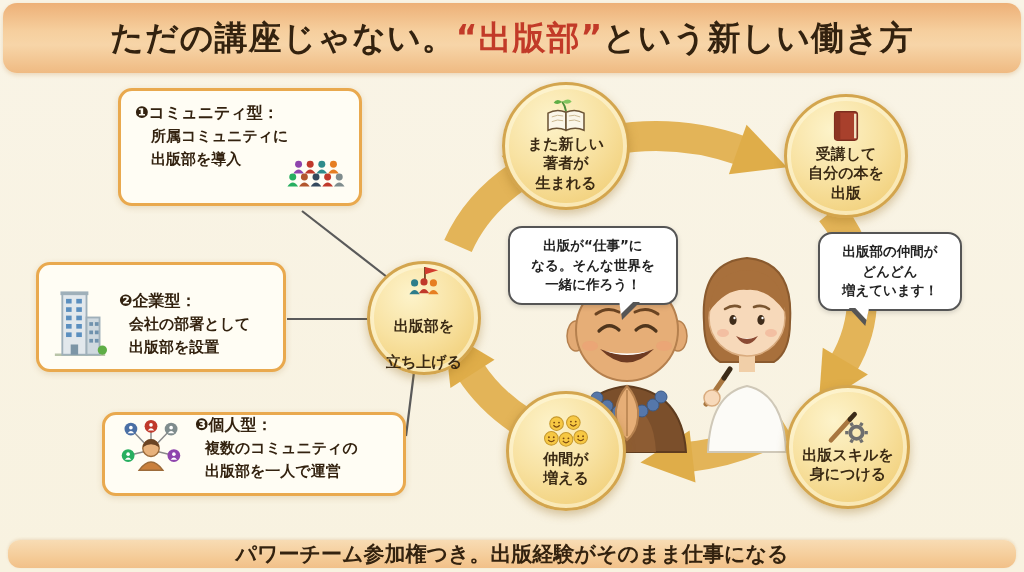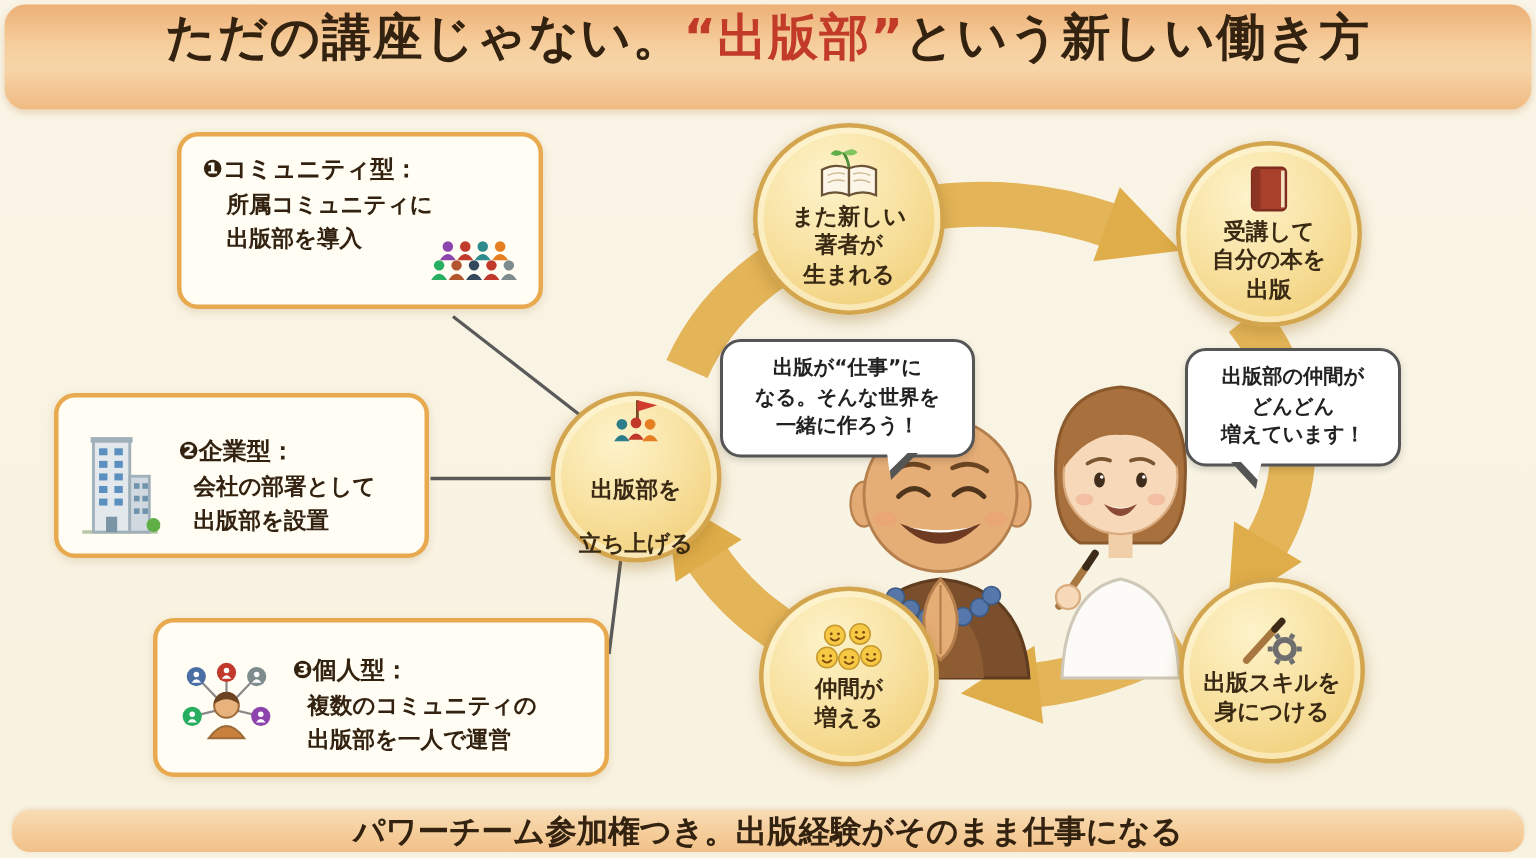--- a/index.html
+++ b/index.html
@@ -11,21 +11,21 @@
     overflow:hidden;
     color:#33220f;
   }
   .stage { position:absolute; inset:0; background:linear-gradient(180deg,#f9f4e6 0%,#f8f2e0 100%); }
 
   
   .banner-top {
     position:absolute; left:3px; right:3px; top:3px; height:70px;
     border-radius:14px;
     background:linear-gradient(180deg,#edb077 0%,#f6cf9e 40%,#f7d5a8 60%,#efba82 100%);
-    display:flex; align-items:flex-start; justify-content:center;
+    display:flex; align-items:center; justify-content:center;
     box-shadow:0 2px 4px rgba(190,130,60,.25);
   }
   .title { font-size:33px; font-weight:800; letter-spacing:1px; color:#33220f; white-space:nowrap; }
   .title .hl { color:#c23a28; }
   .banner-bottom {
     position:absolute; left:8px; right:8px; bottom:4px; height:28px;
     border-radius:12px;
     background:linear-gradient(180deg,#f8dcb4 0%,#f4c994 70%,#f1c089 100%);
     display:flex; align-items:center; justify-content:center;
     box-shadow:0 -1px 3px rgba(190,130,60,.2);
@@ -60,20 +60,21 @@
   }
   .node .nicon { height:34px; display:flex; align-items:center; justify-content:center; margin-bottom:2px; }
   .node .nl { font-size:15px; font-weight:800; line-height:1.3; color:#3a2a14; white-space:nowrap; }
 
   
   .bubble {
     position:absolute; background:#ffffff;
     border:2.5px solid #555; border-radius:14px;
     padding:8px 10px; text-align:center;
     box-shadow:0 2px 5px rgba(0,0,0,.15);
+    margin-left:28px;
   }
   .bubble .sl { font-size:13.5px; font-weight:800; color:#222; line-height:1.45; white-space:nowrap; }
   .b-left  { left:480px; top:226px; width:170px; }
   .b-right { left:790px; top:232px; width:144px; }
   .b-left::before {
     content:""; position:absolute; bottom:-17px; right:40px; width:0; height:0;
     border:10px solid transparent; border-bottom:0; border-top:18px solid #555;
     transform:skewX(-24deg);
   }
   .b-left::after {
@@ -232,21 +233,21 @@
         <circle cx="53" cy="65" r="5" fill="#5fae46"></circle>
       </svg>
     </span>
     <div class="btext">
       <div class="bh">❷企業型：</div>
       <div class="bl">会社の部署として</div>
       <div class="bl">出版部を設置</div>
     </div>
   </div>
 
-  <div class="obox obox-flex" style="left:102px; top:412px; width:304px; height:106px;">
+  <div class="obox obox-flex" style="left:102px; top:412px; width:304px; height:84px;">
     <span class="box-icon">
       <svg width="64" height="64" viewBox="0 0 70 70">
         <g stroke="#8a8a8a" stroke-width="1.6">
           <line x1="35" y1="34" x2="13" y2="11"></line>
             <line x1="35" y1="34" x2="35" y2="8"></line>
           <line x1="35" y1="34" x2="57" y2="11"></line>
             <line x1="35" y1="34" x2="10" y2="40"></line>
           <line x1="35" y1="34" x2="60" y2="40"></line>
         </g>
         <g>

